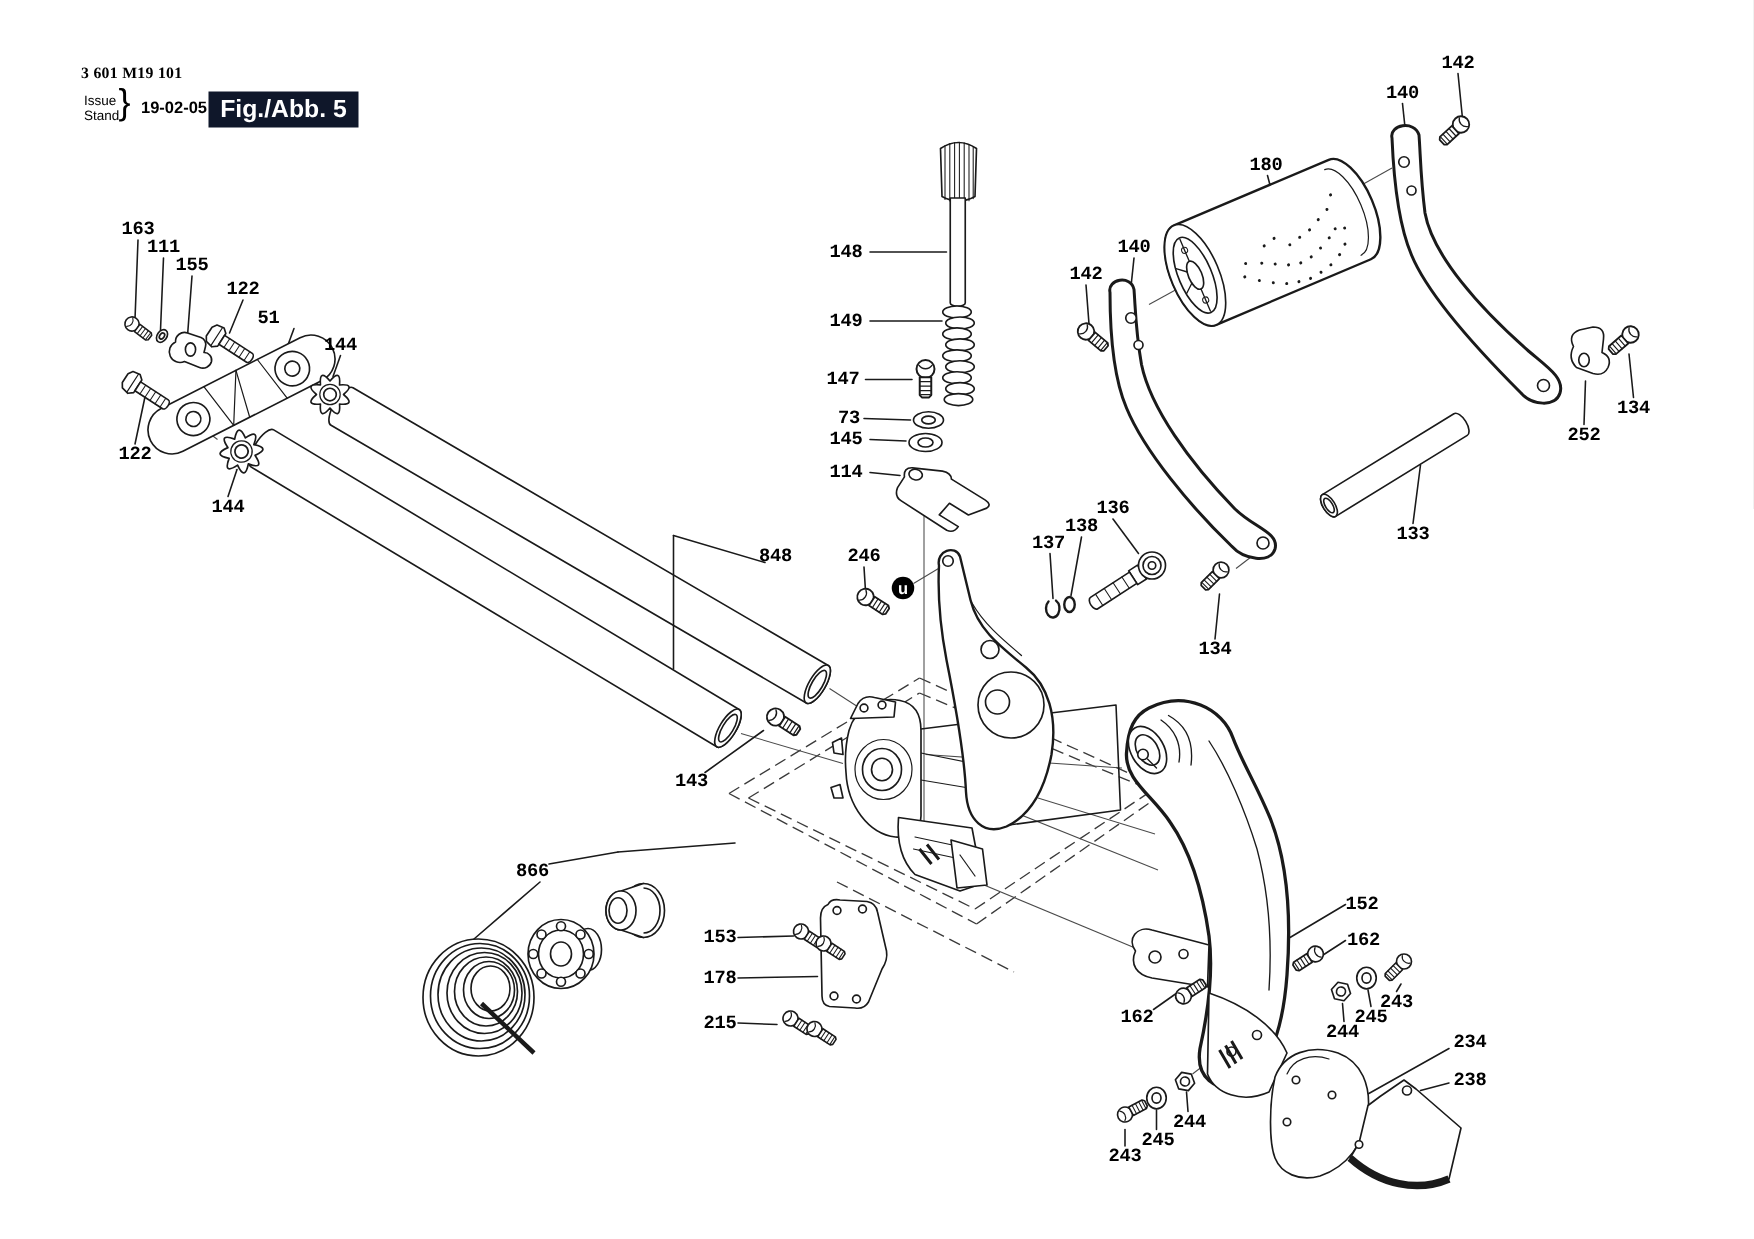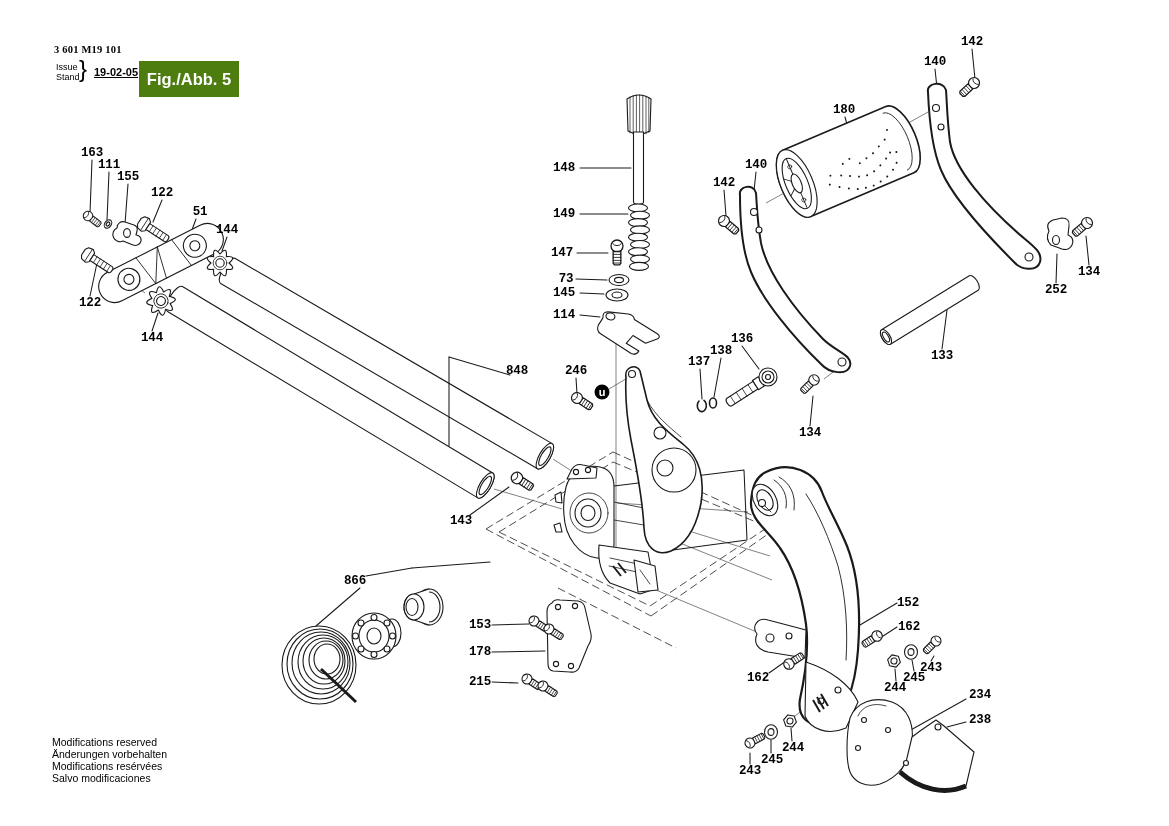--- a/index.html
+++ b/index.html
@@ -15,22 +15,22 @@
   .hx {fill:none;stroke:#1a1a1a;stroke-width:2;}
   .dot{fill:#1a1a1a;stroke:none;}
   .umark{font:700 11px "Liberation Sans",sans-serif;fill:#fff;text-anchor:middle;}
   
   .lbl{position:absolute;transform:translate(-50%,-50%);font-weight:700;font-size:12.5px;
        letter-spacing:-0.2px;white-space:nowrap;font-family:Liberation Mono, monospace;}
   
   .hdr-num  {position:absolute;left:54px;top:44px;font-size:10.5px;font-weight:700;letter-spacing:0.2px;font-family:Liberation Serif, serif;}
   .hdr-issue{position:absolute;left:56px;top:62px;font-size:9px;line-height:10px;}
   .hdr-brace{position:absolute;left:79px;top:55px;font-size:24px;font-weight:400;}
-  .hdr-date {position:absolute;left:94px;top:66px;font-size:11px;font-weight:700;text-decoration:underline;}
-  .figbox{position:absolute;left:139px;top:61px;width:100px;height:36px;background:#4d7c0f;color:#fff;
+  .hdr-date {position:absolute;left:94px;top:66px;font-size:11px;font-weight:700;}
+  .figbox{position:absolute;left:139px;top:61px;width:100px;height:24px;background:#0f172a;color:#fff;
           display:flex;align-items:center;justify-content:center;font-size:16.5px;font-weight:700;}
   .footer{position:absolute;left:52px;top:736px;font-size:10.5px;line-height:12px;}
 </style>
 </head>
 <body>
 
 <div class="stage">
 
   <svg width="1169" height="826" viewBox="0 0 1169 826">
     <defs>
@@ -419,21 +419,21 @@
     <div class="hdr-brace">}</div>
     <div class="hdr-date">19-02-05</div>
     <div class="figbox">Fig./Abb. 5</div>
   </div>
 
   <div>
     <span class="lbl" style="left:92px;top:153px">163</span>
     <span class="lbl" style="left:109px;top:165px">111</span>
     <span class="lbl" style="left:128px;top:177px">155</span>
     <span class="lbl" style="left:162px;top:193px">122</span>
-    <span class="lbl" style="left:200px;top:212px">51</span>
+    <span class="lbl" style="left:179px;top:212px">51</span>
     <span class="lbl" style="left:227px;top:230px">144</span>
     <span class="lbl" style="left:90px;top:303px">122</span>
     <span class="lbl" style="left:152px;top:338px">144</span>
     <span class="lbl" style="left:564px;top:168px">148</span>
     <span class="lbl" style="left:564px;top:214px">149</span>
     <span class="lbl" style="left:562px;top:253px">147</span>
     <span class="lbl" style="left:566px;top:279px">73</span>
     <span class="lbl" style="left:564px;top:293px">145</span>
     <span class="lbl" style="left:564px;top:315px">114</span>
     <span class="lbl" style="left:972px;top:42px">142</span>
@@ -461,20 +461,14 @@
     <span class="lbl" style="left:931px;top:668px">243</span>
     <span class="lbl" style="left:914px;top:678px">245</span>
     <span class="lbl" style="left:895px;top:688px">244</span>
     <span class="lbl" style="left:980px;top:695px">234</span>
     <span class="lbl" style="left:980px;top:720px">238</span>
     <span class="lbl" style="left:793px;top:748px">244</span>
     <span class="lbl" style="left:772px;top:760px">245</span>
     <span class="lbl" style="left:750px;top:771px">243</span>
   </div>
 
-  <div class="footer">
-    <div>Modifications reserved</div>
-    <div>Änderungen vorbehalten</div>
-    <div>Modifications resérvées</div>
-    <div>Salvo modificaciones</div>
-  </div>
 
 </div>
 
 </body></html>

